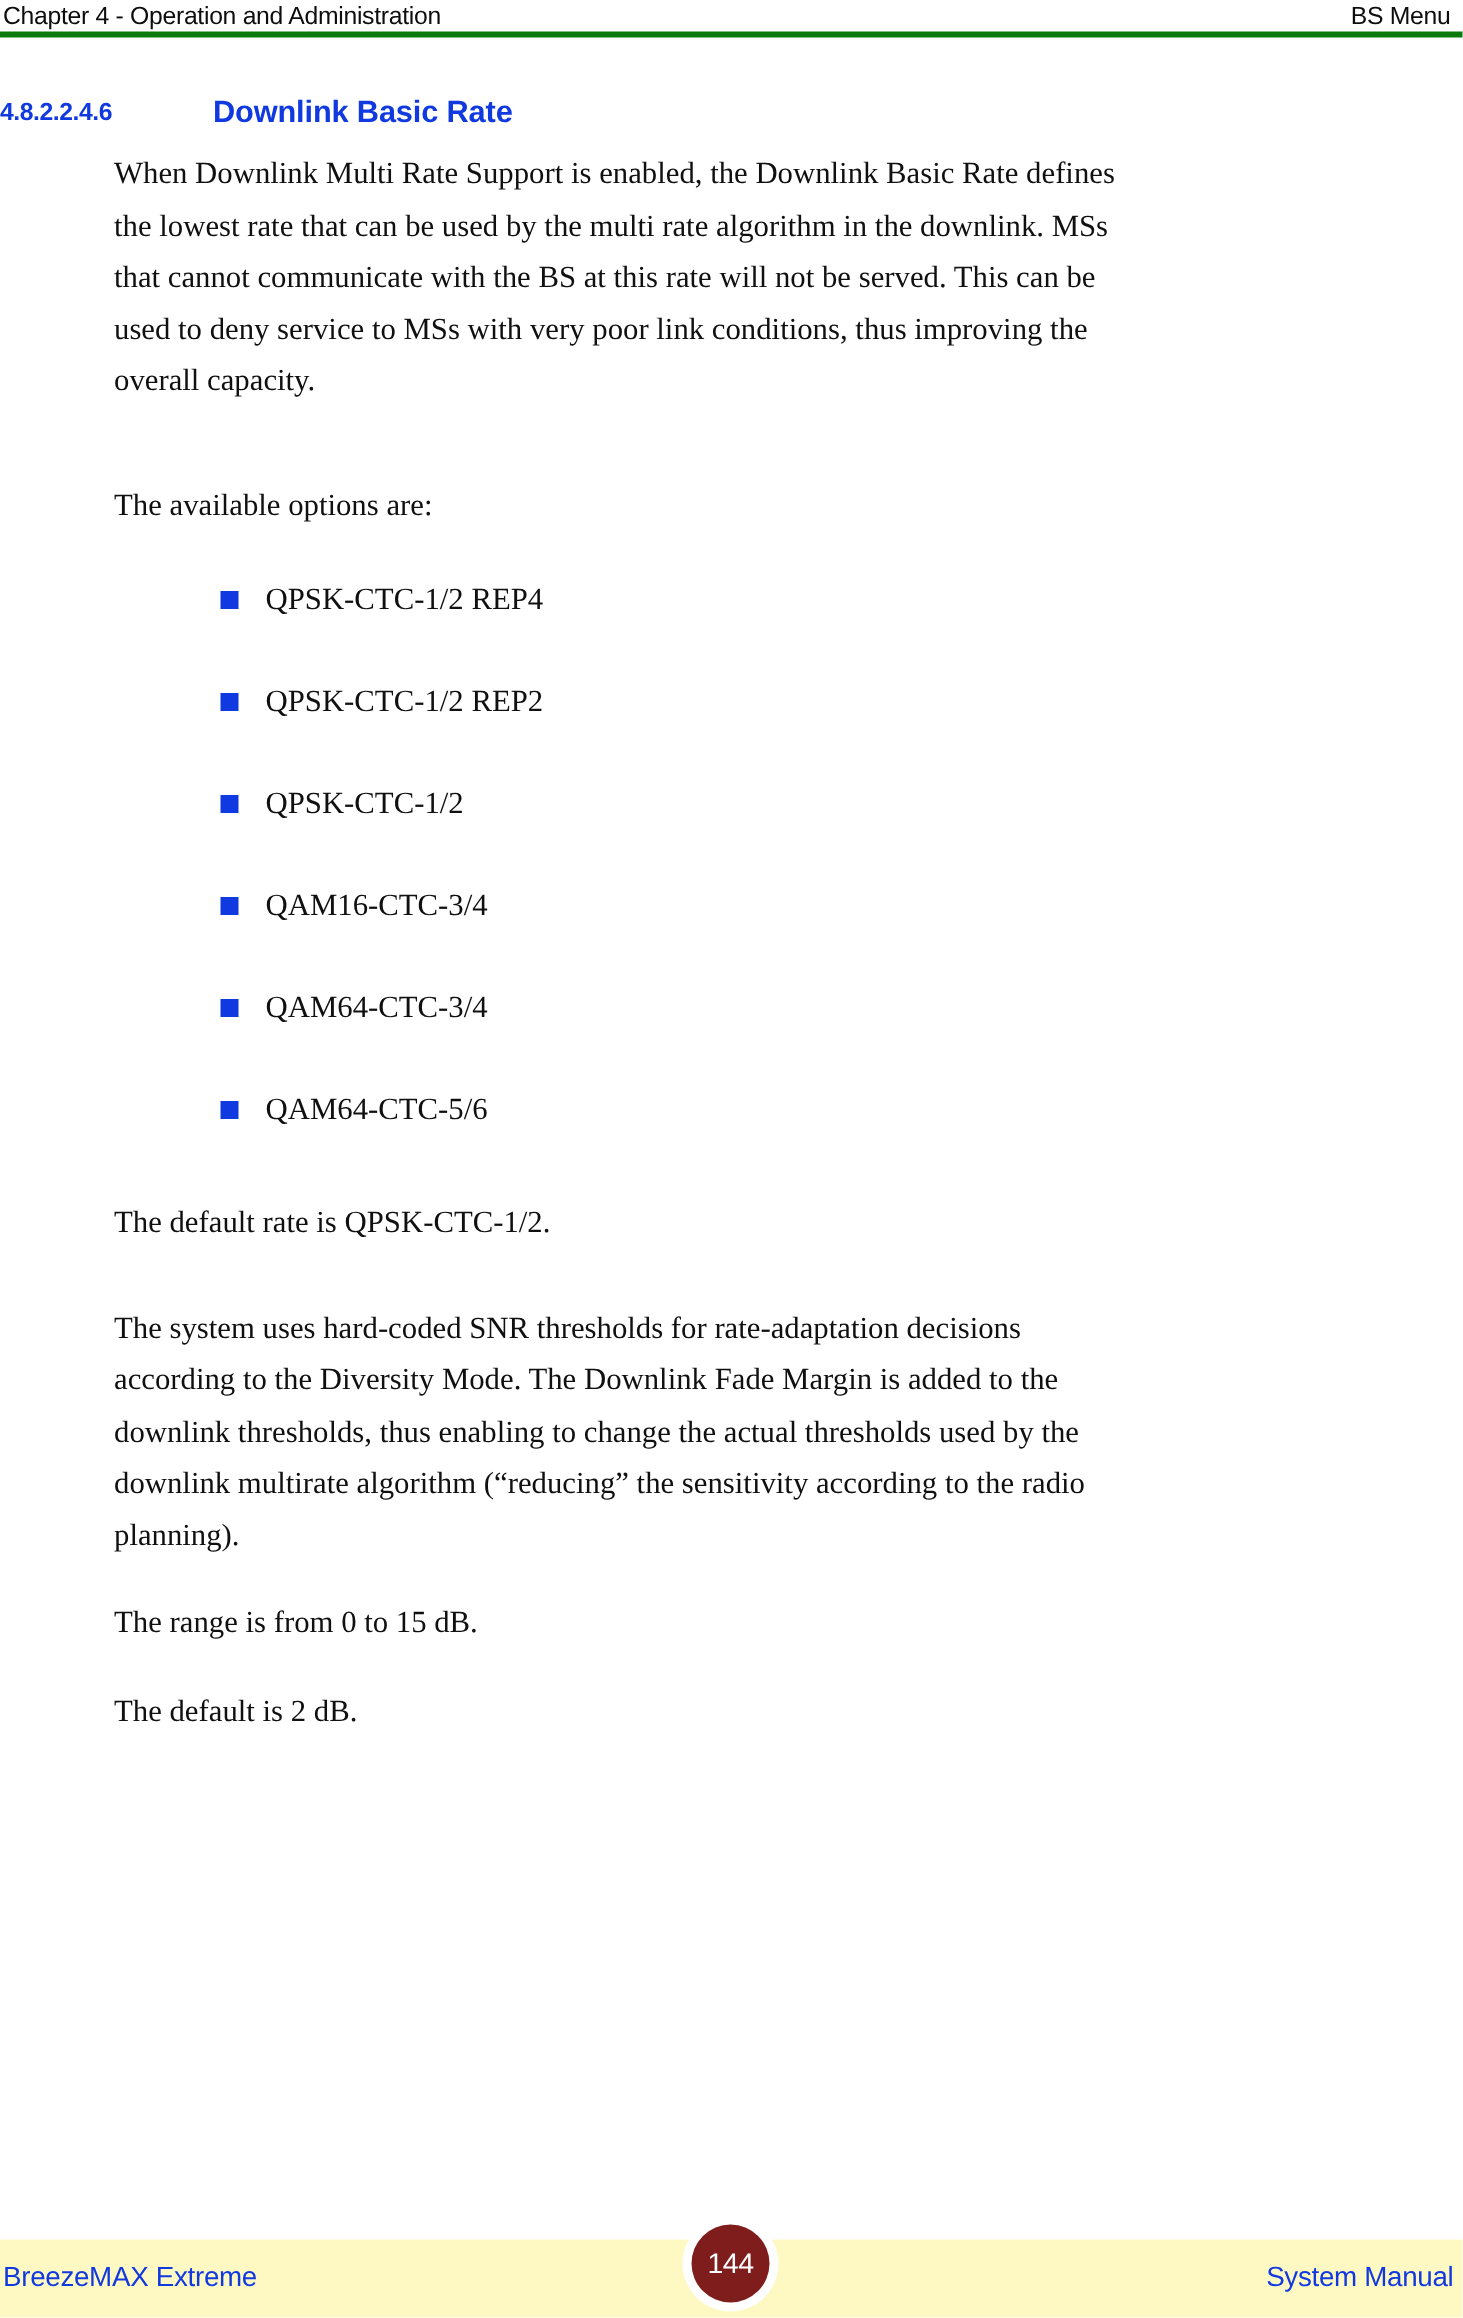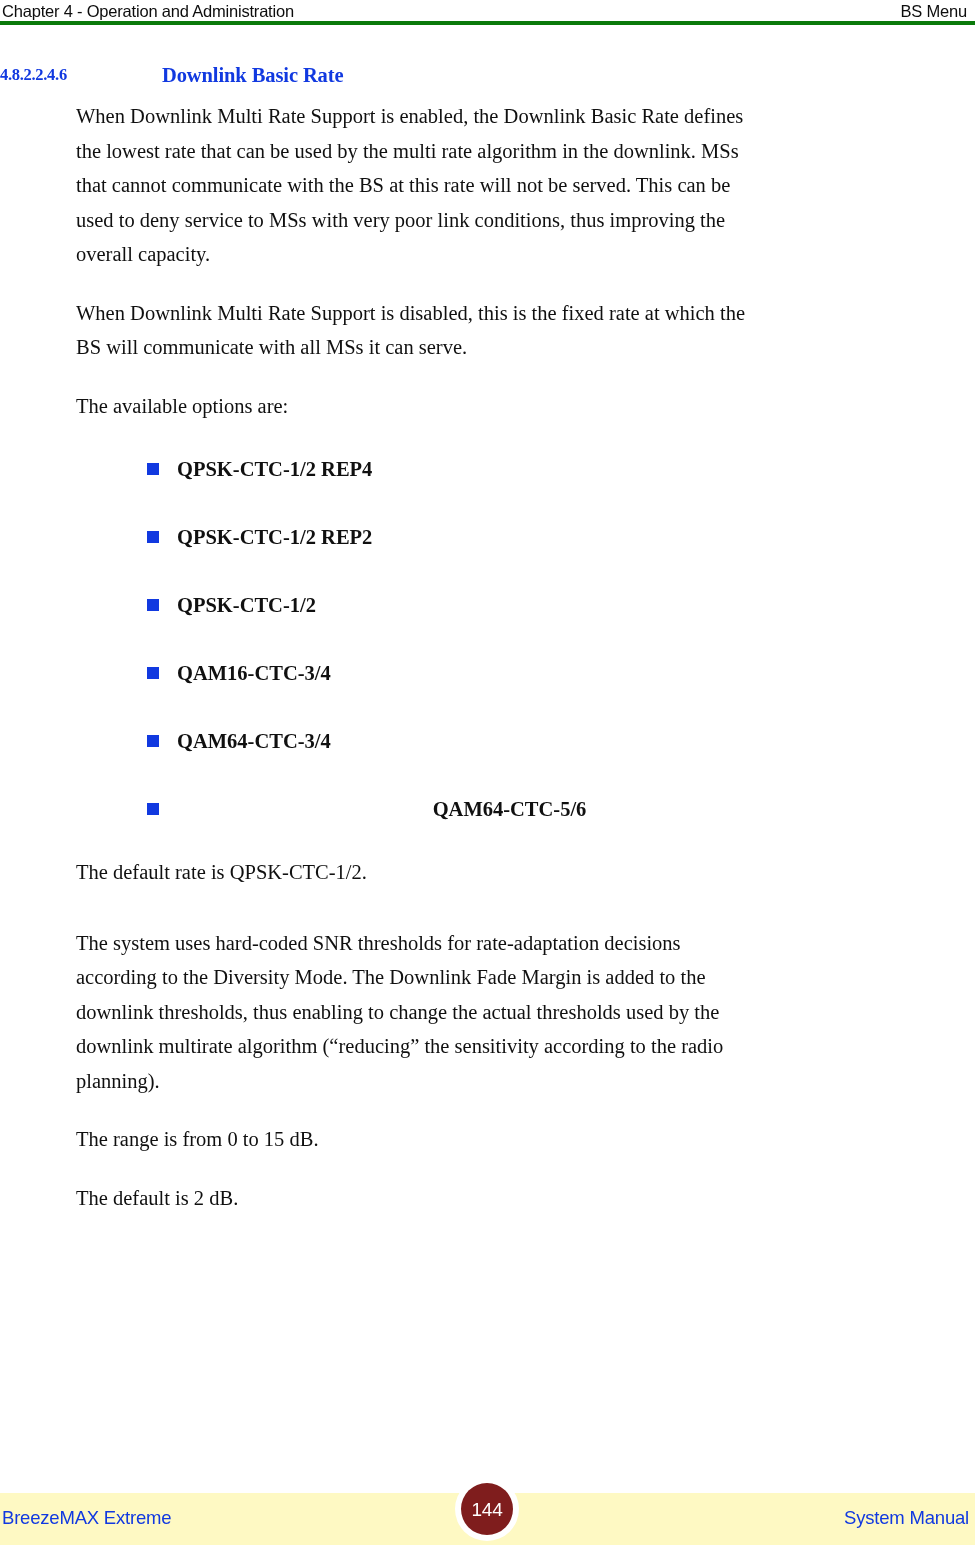--- a/index.html
+++ b/index.html
@@ -53,24 +53,23 @@
     position: absolute;
     top: 62px;
     left: 0;
     width: 975px;
   }
 
   
   .section-head {
     display: flex;
     align-items: flex-start;
-    font-family: Liberation Serif, serif;
+    font-family: Liberation Sans, sans-serif;
     font-weight: bold;
     color: #1139e0;
-    gap: 20px;
   }
   .section-head .sec-num {
     width: 142px;
     flex: 0 0 142px;
     font-size: 16.5px;
     line-height: 26px;
     letter-spacing: -0.3px;
     padding-left: 0px;
     box-sizing: border-box;
     white-space: nowrap;
@@ -105,23 +104,22 @@
     margin-left: 142px;
     width: 700px;
   }
   ul.opt-list li {
     position: relative;
     padding-left: 35px;
     font-size: 20.5px;
     line-height: 34px;
     color: #101010;
     margin-bottom: 34px;
-    font-weight: bold;
-  }
-  ul.opt-list li:last-child { margin-bottom: 0; text-align: center; }
+  }
+  ul.opt-list li:last-child { margin-bottom: 12px; }
   ul.opt-list li .bullet-square {
     position: absolute;
     left: 5px;
     top: 11px;
     width: 12px;
     height: 12px;
     background: #1139e0;
   }
 
   .gap-before-list { height: 29px; }
@@ -193,21 +191,20 @@
   <div class="section-head">
     <span class="sec-num">4.8.2.2.4.6</span>
     <span class="sec-title">Downlink Basic Rate</span>
   </div>
 
   <div class="gap-after-head"></div>
 
   <div class="body-block">
     <p class="para">When Downlink Multi Rate Support is enabled, the Downlink Basic Rate defines the lowest rate that can be used by the multi rate algorithm in the downlink. MSs that cannot communicate with the BS at this rate will not be served. This can be used to deny service to MSs with very poor link conditions, thus improving the overall capacity.</p>
     <div class="gap-para"></div>
-    <p class="para">When Downlink Multi Rate Support is disabled, this is the fixed rate at which the BS will communicate with all MSs it can serve.</p>
     <div class="gap-para"></div>
     <p class="para">The available options are:</p>
   </div>
 
   <div class="gap-before-list"></div>
 
   <ul class="opt-list">
     <li>
       <span class="bullet-square"></span>
       <span>QPSK-CTC-1/2 REP4</span>

